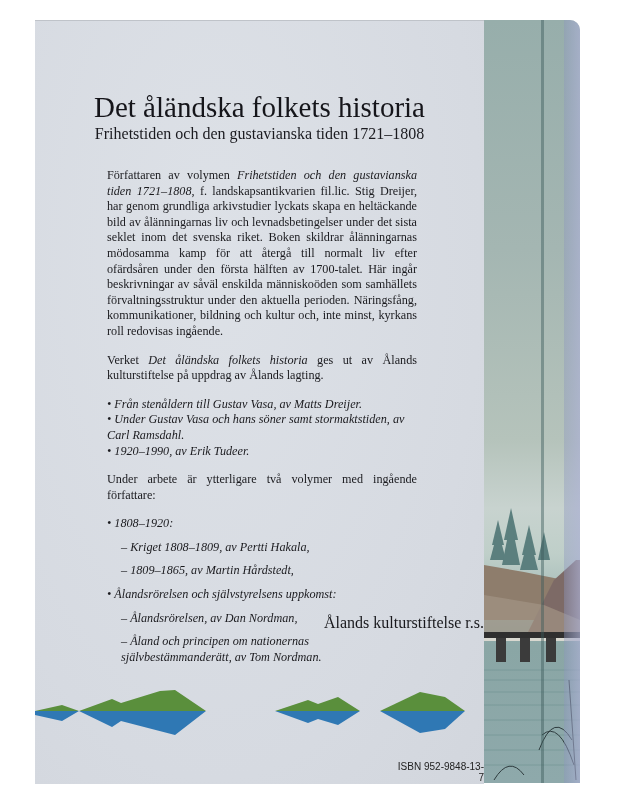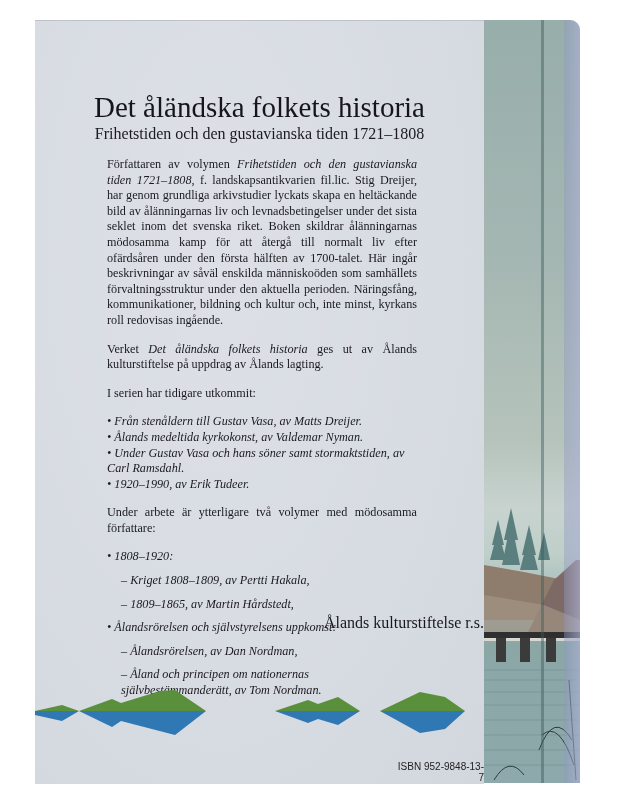--- a/index.html
+++ b/index.html
@@ -9,21 +9,21 @@
       background-image: radial-gradient(ellipse at 40% 30%, #dde1e7 0%, #d6dae1 70%, #d2d6dd 100%);
       border-top:1px solid #bfc3c9; }
     .strip { position:absolute; left:449px; top:0; width:96px; height:763px; overflow:hidden;
       border-top-right-radius:10px;
       background: linear-gradient(180deg, #97aeab 0%, #a4b6b2 30%, #b5c3bb 55%, #c8d3cf 64%, #bfcfc9 70%, #8aa6a5 82%, #8ea9ab 100%); }
     .strip .spine-line { position:absolute; left:57px; top:0; width:3px; height:100%; background:rgba(60,90,90,0.45); }
     .strip .edge { position:absolute; right:0; top:0; width:16px; height:100%; background:linear-gradient(90deg, rgba(140,150,190,0.4), rgba(170,175,210,0.7)); }
     .title { position:absolute; left:0; width:449px; top:70px; text-align:center; font-size:29px; color:#15151a; }
     .subtitle { position:absolute; left:0; width:449px; top:104px; text-align:center; font-size:16px; color:#1a1a1f; }
     .body { position:absolute; left:72px; width:310px; top:136px; font-size:12.2px; line-height:15.6px; color:#1a1a1e; text-align:justify; }
-    .body p { margin:0 0 13px 0; }
+    .body p { margin:11px 0 13px 0; }
     .body .list { margin:0 0 13px 0; text-align:left;font-style:italic; }
     .body .li { margin:0; }
     .body .sub { margin:8px; padding-left:6px; }
     .foundation { position:absolute; left:0; width:449px; top:593px; text-align:right; font-size:16px; color:#18181c; }
     .islands { position:absolute; left:0; top:660px; width:449px; height:60px; }
     .isbn { position:absolute; left:360px; top:740px; font-family:"Liberation Sans","DejaVu Sans",sans-serif; font-size:10px; color:#222;text-align:right; }
     i { font-style:italic; }
   </style>
 </head>
 <body>
@@ -33,28 +33,26 @@
     <div class="title">Det åländska folkets historia</div>
     <div class="subtitle">Frihetstiden och den gustavianska tiden 1721–1808</div>
 
     <div class="body">
       <p>
         <span>Författaren av volymen </span><i>Frihetstiden och den gustavianska tiden 1721–1808</i><span>, f. landskapsantikvarien fil.lic. Stig Dreijer, har genom grundliga arkivstudier lyckats skapa en heltäckande bild av ålänningarnas liv och levnadsbetingelser under det sista seklet inom det svenska riket. Boken skildrar ålänningarnas mödosamma kamp för att återgå till normalt liv efter ofärdsåren under den första hälften av 1700-talet. Här ingår beskrivningar av såväl enskilda människoöden som samhällets förvaltningsstruktur under den aktuella perioden. Näringsfång, kommunikationer, bildning och kultur och, inte minst, kyrkans roll redovisas ingående.</span>
       </p>
       <p>
         <span>Verket </span><i>Det åländska folkets historia</i><span> ges ut av Ålands kulturstiftelse på uppdrag av Ålands lagting.</span>
       </p>
-      <p>I serien har tidigare utkommit:</p>
       <div class="list">
         <div class="li">• Från stenåldern till Gustav Vasa, av Matts Dreijer.</div>
-        <div class="li">• Ålands medeltida kyrkokonst, av Valdemar Nyman.</div>
         <div class="li">• Under Gustav Vasa och hans söner samt stormaktstiden, av Carl Ramsdahl.</div>
         <div class="li">• 1920–1990, av Erik Tudeer.</div>
       </div>
-      <p>Under arbete är ytterligare två volymer med mödosamma författare:</p>
+      <p>Under arbete är ytterligare två volymer med ingående författare:</p>
       <div class="list">
         <div class="li">• 1808–1920:</div>
         <div class="sub">– Kriget 1808–1809, av Pertti Hakala,</div>
         <div class="sub">– 1809–1865, av Martin Hårdstedt,</div>
         <div class="li">• Ålandsrörelsen och självstyrelsens uppkomst:</div>
         <div class="sub">– Ålandsrörelsen, av Dan Nordman,</div>
         <div class="sub">– Åland och principen om nationernas självbestämmanderätt, av Tom Nordman.</div>
       </div>
     </div>
 

